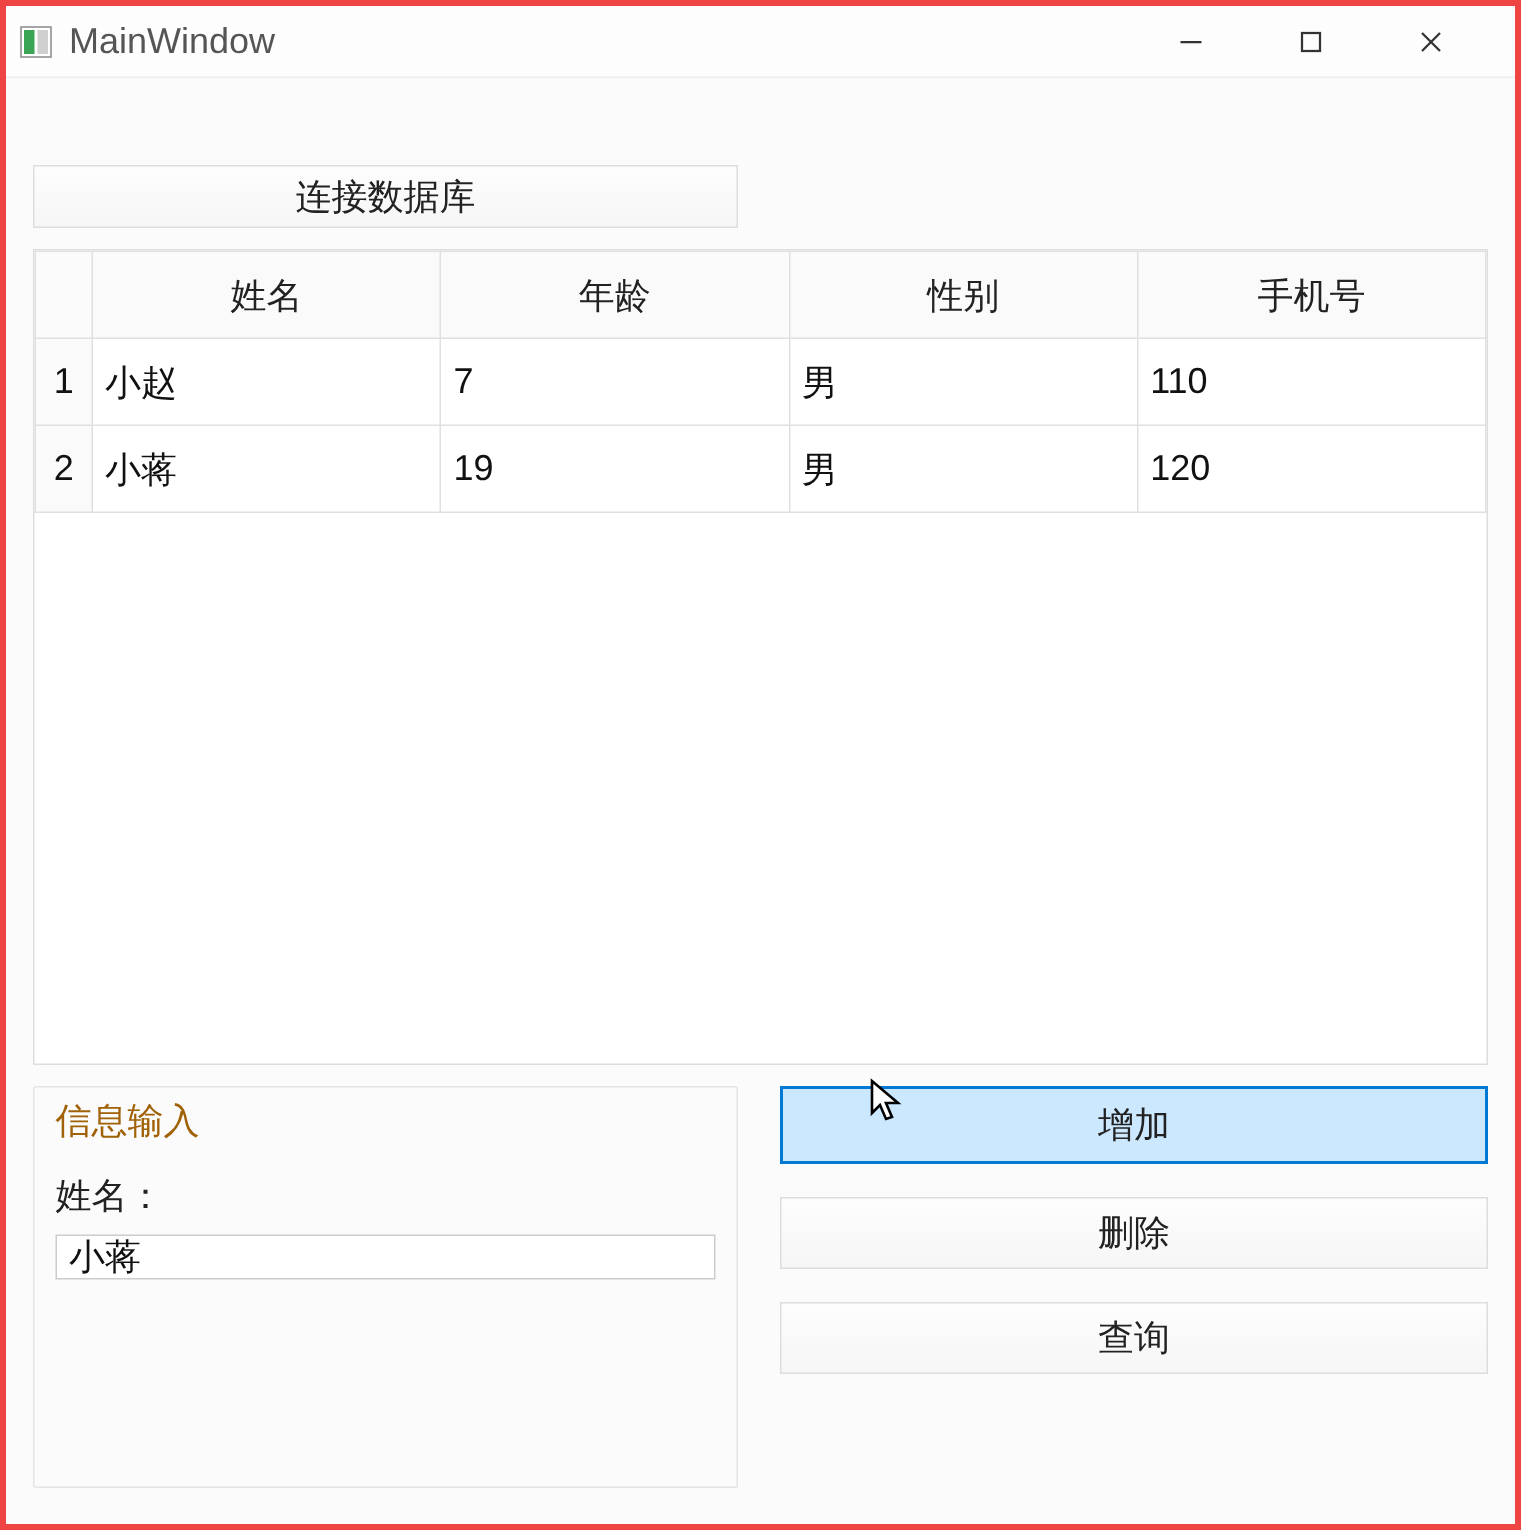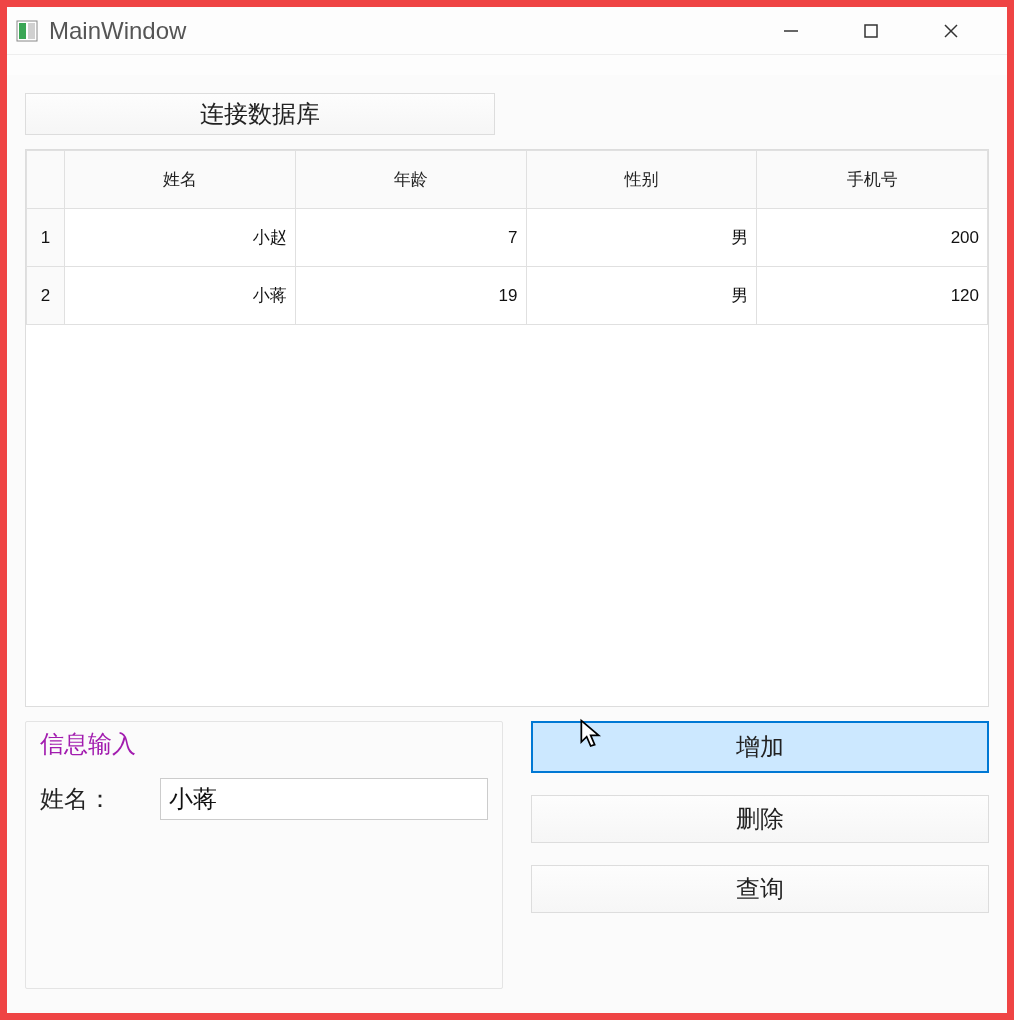--- a/index.html
+++ b/index.html
@@ -11,24 +11,23 @@
       font-family: "Microsoft YaHei", "SimSun", sans-serif;
       background: #f0f0f0;
       width: 1014px;
       height: 1020px;
       overflow: hidden;
     }
     .window {
       width: 100%;
       height: 100%;
       background: #fdfdfd;
-      border: 7px solid #ef4444;
-      display: flex;
-      flex-direction: column;
-      gap: 20px;
+      border: 4px solid #ef4444;
+      display: flex;
+      flex-direction: column;
     }
     .titlebar {
       height: 48px;
       display: flex;
       align-items: center;
       padding: 0 8px;
       background: #fdfdfd;
       border-bottom: 1px solid #eee;
     }
     .app-icon {
@@ -70,82 +69,82 @@
     }
     .connect-btn {
       width: 470px;
       height: 42px;
       background: linear-gradient(#fdfdfd, #f6f6f6);
       border: 1px solid #ddd;
       font-size: 24px;
       color: #222;
       cursor: pointer;
       font-family: inherit;
+      margin-top: 40px;
     }
     .table-wrap {
       flex: 1;
       border: 1px solid #ddd;
       background: #fff;
       overflow: hidden;
     }
     table {
       width: 100%;
       border-collapse: collapse;
       table-layout: fixed;
     }
     th, td {
       border: 1px solid #e0e0e0;
       padding: 10px 8px;
-      font-size: 17px;
+      font-size: 24px;
       text-align: left;
       height: 58px;
     }
     th {
       background: #fafafa;
       font-weight: normal;
       text-align: center;
       color: #222;
     }
     th.row-header, td.row-header {
       width: 38px;
       text-align: center;
       background: #fafafa;
       padding: 10px 2px;
     }
     td {
       color: #111;
-      text-align: right;
     }
     tbody tr:last-child td {
       border-bottom: 1px solid #e0e0e0;
     }
     .bottom-panel {
       display: flex;
       gap: 28px;
       height: 268px;
     }
     .form-group {
       flex: 0 0 470px;
       border: 1px solid #e4e4e4;
       border-radius: 2px;
       padding: 8px 14px 14px 14px;
       position: relative;
       background: #fbfbfb;
     }
     .group-title {
       font-size: 24px;
-      color: #a21caf;
+      color: #a16207;
       margin-bottom: 18px;
       margin-top: -2px;
     }
     .form-row {
       display: flex;
-      align-items: center;
       gap: 10px;
       margin-bottom: 30px;
+      flex-direction: column;
     }
     .form-label {
       font-size: 24px;
       color: #222;
       width: 110px;
     }
     .form-input {
       flex: 1;
       height: 42px;
       border: 1px solid #ccc;
@@ -233,21 +232,21 @@
             <th>性别</th>
             <th>手机号</th>
           </tr>
         </thead>
         <tbody id="table-body">
             <tr>
               <td class="row-header">1</td>
               <td>小赵</td>
               <td>7</td>
               <td>男</td>
-              <td>200</td>
+              <td>110</td>
             </tr>
             <tr>
               <td class="row-header">2</td>
               <td>小蒋</td>
               <td>19</td>
               <td>男</td>
               <td>120</td>
             </tr>
           </tbody>
       </table>

